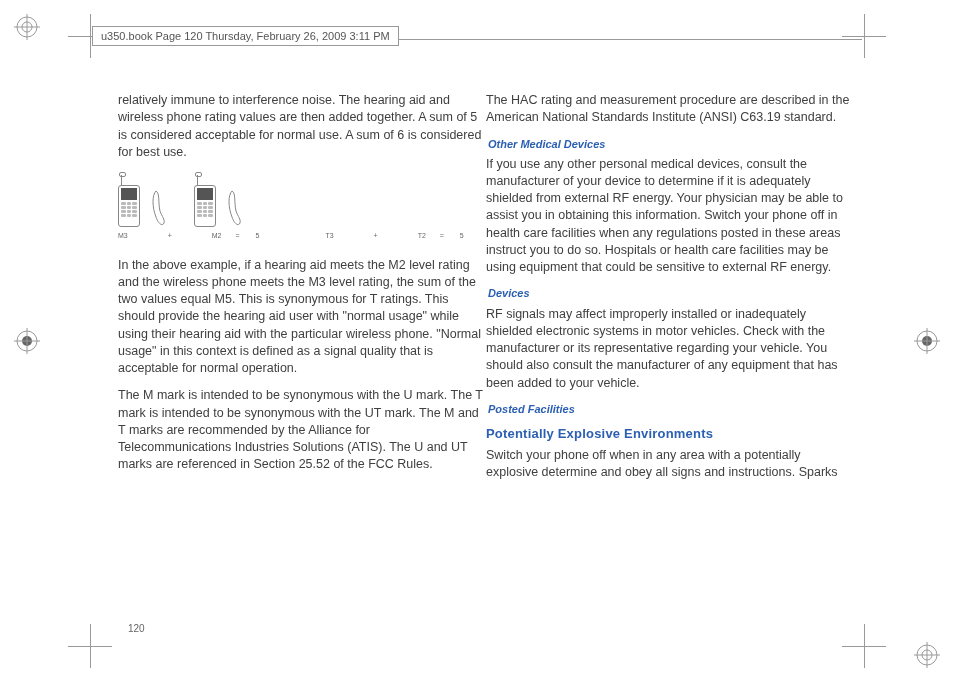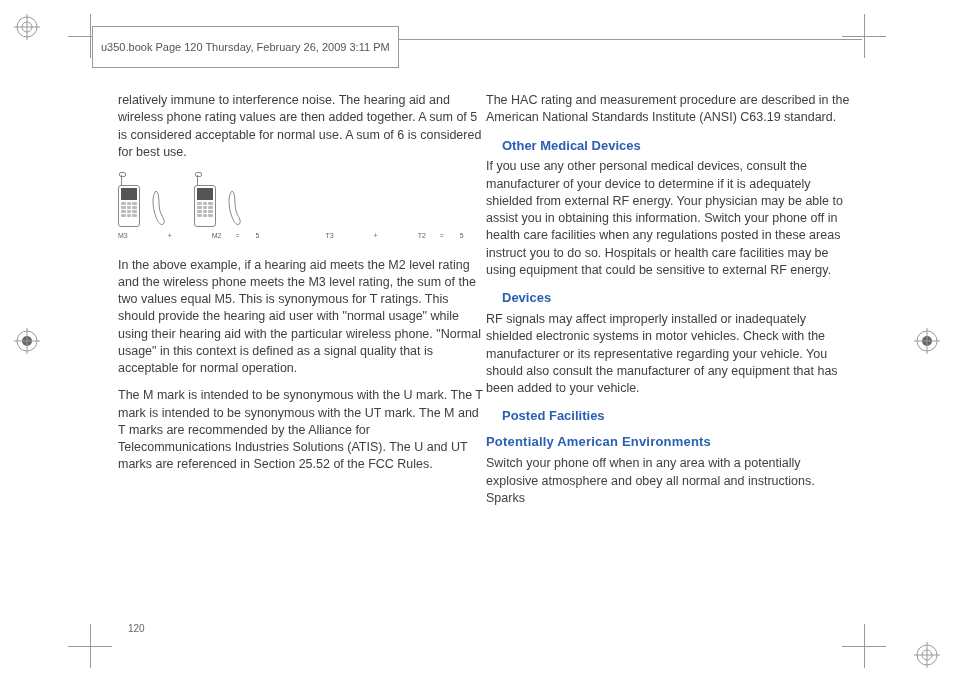--- a/index.html
+++ b/index.html
@@ -11,25 +11,25 @@
 .crop-bl{bottom:14px;left:68px}
 .crop-br{bottom:14px;right:68px}
 .reg{position:absolute;width:26px;height:26px}
 .reg svg{display:block}
 .reg-l{left:14px;top:328px}
 .reg-r{right:14px;top:328px}
 .reg-tl{left:14px;top:14px}
 .reg-br{right:14px;bottom:14px}
 .header-band{position:absolute;top:26px;left:92px;right:92px;height:26px}
 .header-band .line{position:absolute;top:13px;left:0;right:0;height:1px;background:#999}
-.header-band .box{position:absolute;top:0;left:0;background:#fff;border:1px solid #999;padding:14px 8px;font-size:11px;color:#555}
+.header-band .box{position:absolute;top:0;left:0;background:#fff;border:1px solid #999;padding:3px 8px;font-size:11px;color:#555}
 .page{position:absolute;top:92px;left:118px;right:100px;bottom:70px;display:flex;}
 .col{flex:1;font-size:12.5px;line-height:1.38;color:#404040}
 .col p{margin:0 0 10px}
-.h-blue{font-weight:700;color:#2a5fb2;margin:6px 16px 4px;font-size:13px}
+.h-blue{font-weight:700;font-style:italic;color:#2a5fb2;margin:6px 2px 4px;font-size:11px}
 .h-blue-main{font-weight:800;color:#2a5fb2;margin:8px 0 4px;font-size:13px;letter-spacing:.2px}
 .page-num{position:absolute;bottom:48px;left:128px;font-size:10px;color:#666}
 .diagram{margin:8px 0 12px;padding:4px 0}
 .diagram-inner{display:flex;gap:26px;align-items:flex-end}
 .unit{display:flex;align-items:flex-end;gap:10px}
 .phone{width:22px}
 .phone-ant{width:1px;height:10px;background:#888;margin-left:3px;position:relative}
 .phone-ant::before{content:"";position:absolute;top:-3px;left:-2px;width:5px;height:3px;border:1px solid #888;border-radius:2px}
 .phone-body{width:20px;height:40px;border:1px solid #888;border-radius:3px;background:#fff}
 .phone-screen{margin:2px;height:12px;background:#555}
@@ -170,18 +170,18 @@
     <p>The M mark is intended to be synonymous with the U mark. The T mark is intended to be synonymous with the UT mark. The M and T marks are recommended by the Alliance for Telecommunications Industries Solutions (ATIS). The U and UT marks are referenced in Section 25.52 of the FCC Rules.</p>
   </div>
 
   <div class="col">
     <p>The HAC rating and measurement procedure are described in the American National Standards Institute (ANSI) C63.19 standard.</p>
     <div class="h-blue">Other Medical Devices</div>
     <p>If you use any other personal medical devices, consult the manufacturer of your device to determine if it is adequately shielded from external RF energy. Your physician may be able to assist you in obtaining this information. Switch your phone off in health care facilities when any regulations posted in these areas instruct you to do so. Hospitals or health care facilities may be using equipment that could be sensitive to external RF energy.</p>
     <div class="h-blue">Devices</div>
     <p>RF signals may affect improperly installed or inadequately shielded electronic systems in motor vehicles. Check with the manufacturer or its representative regarding your vehicle. You should also consult the manufacturer of any equipment that has been added to your vehicle.</p>
     <div class="h-blue">Posted Facilities</div>
-    <div class="h-blue-main">Potentially American Environments</div>
-    <p>Switch your phone off when in any area with a potentially explosive atmosphere and obey all normal and instructions. Sparks</p>
+    <div class="h-blue-main">Potentially Explosive Environments</div>
+    <p>Switch your phone off when in any area with a potentially explosive determine and obey all signs and instructions. Sparks</p>
   </div>
 </div>
 
 <div class="page-num">120</div>
 
 </body></html>

